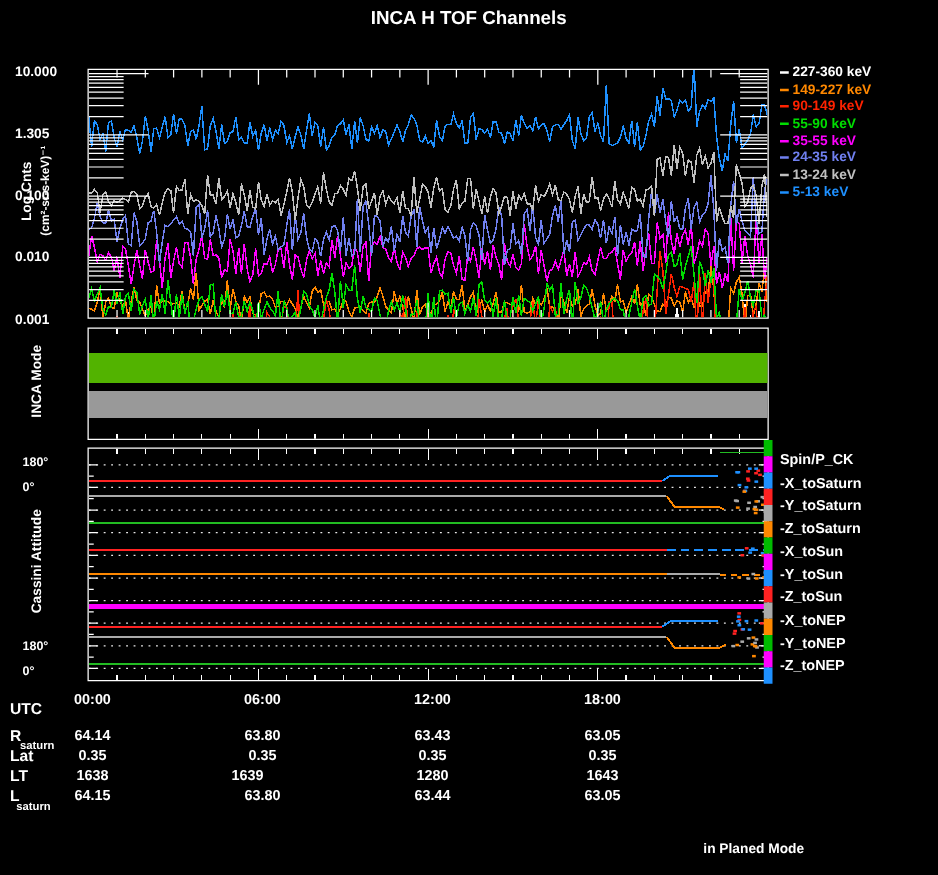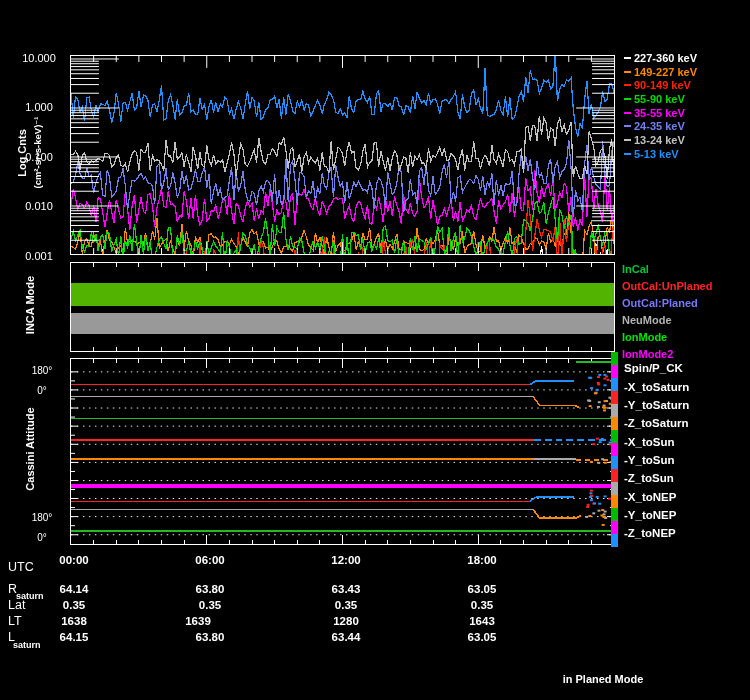--- a/index.html
+++ b/index.html
@@ -3,36 +3,37 @@
 <meta charset="utf-8">
 <style>
   html,body{margin:0;padding:0;background:#000;}
   .screen{position:relative;width:750px;height:700px;background:#000;overflow:hidden;
           font-family:"Liberation Sans","DejaVu Sans",sans-serif;color:#fff;}
   .ttl{position:absolute;left:0;width:750px;text-align:center;font-weight:bold;}
   .panel{position:absolute;border:1px solid #fff;box-sizing:border-box;background:#000;}
   .panel svg{position:absolute;left:0;top:0;}
   .vlab{position:absolute;width:200px;text-align:center;white-space:nowrap;
         transform:rotate(-90deg);font-weight:bold;}
-  .ytick{position:absolute;width:54px;text-align:center;font-weight:normal;font-size:11px;}
+  .ytick{position:absolute;width:54px;text-align:left;font-weight:bold;font-size:11px;}
   .lg{position:absolute;}
   .lg-item{display:flex;align-items:center;font-weight:bold;font-size:11px;white-space:nowrap;}
   .dash{display:inline-block;width:7px;height:2px;margin-right:3px;flex:0 0 auto;}
   .cell{position:absolute;width:64px;text-align:center;font-weight:bold;font-size:11.5px;}
-  .rowlab{position:absolute;font-weight:normal;font-size:12.5px;}
+  .rowlab{position:absolute;font-weight:bold;font-size:12.5px;}
   .sub{position:absolute;font-weight:bold;font-size:9px;}
   .foot{position:absolute;font-weight:bold;font-size:11px;text-align:center;}
   .strip{position:absolute;display:flex;flex-direction:column;}
   .strip div{width:100%;}
 </style>
 </head>
 <body>
 
 <div class="screen">
 
+  <div class="ttl" style="top:6px;font-size:15px;">INCA H TOF Channels</div>
 
   <div class="vlab" style="left:-78px;top:147px;font-size:11px;">Log Cnts</div>
   <div class="vlab" style="left:-63px;top:147px;font-size:9.5px;">(cm²-sr-s-keV)⁻¹</div>
 
   <div class="vlab" style="left:-70px;top:299px;font-size:11px;">INCA Mode</div>
   <div class="vlab" style="left:-70px;top:443px;font-size:11px;">Cassini Attitude</div>
 
   <div class="panel" style="left:70px;top:55px;width:545px;height:200px;">
     <svg id="svg-top" width="543" height="198" viewBox="0 0 545 200" preserveAspectRatio="none">
         <defs>
@@ -445,40 +446,20 @@
       </div>
       <div class="lg-item" style="height: 13.7px;">
         <span class="dash" style="background: rgb(192, 192, 192);"></span>
         <span style="color: rgb(192, 192, 192);">13-24 keV</span>
       </div>
       <div class="lg-item" style="height: 13.7px;">
         <span class="dash" style="background: rgb(30, 144, 255);"></span>
         <span style="color: rgb(30, 144, 255);">5-13 keV</span>
       </div>
     </div>
-  <div class="lg" id="mode-legend" style="left:622px;top:261px;">
-      <div class="lg-item" style="height: 16.9px;">
-        <span style="color: rgb(0, 200, 50);">InCal</span>
-      </div>
-      <div class="lg-item" style="height: 16.9px;">
-        <span style="color: rgb(255, 34, 34);">OutCal:UnPlaned</span>
-      </div>
-      <div class="lg-item" style="height: 16.9px;">
-        <span style="color: rgb(120, 120, 255);">OutCal:Planed</span>
-      </div>
-      <div class="lg-item" style="height: 16.9px;">
-        <span style="color: rgb(180, 180, 180);">NeuMode</span>
-      </div>
-      <div class="lg-item" style="height: 16.9px;">
-        <span style="color: rgb(0, 232, 0);">IonMode</span>
-      </div>
-      <div class="lg-item" style="height: 16.9px;">
-        <span style="color: rgb(255, 0, 255);">IonMode2</span>
-      </div>
-    </div>
   <div class="lg" id="att-legend" style="left:624px;top:359px;">
       <div class="lg-item" style="height: 18.35px;">
         <span style="color: rgb(255, 255, 255); font-size: 11.5px;">Spin/P_CK</span>
       </div>
       <div class="lg-item" style="height: 18.35px;">
         <span style="color: rgb(255, 255, 255); font-size: 11.5px;">-X_toSaturn</span>
       </div>
       <div class="lg-item" style="height: 18.35px;">
         <span style="color: rgb(255, 255, 255); font-size: 11.5px;">-Y_toSaturn</span>
       </div>
@@ -550,21 +531,21 @@
       <div class="sub" style="left: 13px; top: 640px;">saturn</div>
       <div class="cell" style="left: 42px; top: 631px;">64.15</div>
       <div class="cell" style="left: 178px; top: 631px;">63.80</div>
       <div class="cell" style="left: 314px; top: 631px;">63.44</div>
       <div class="cell" style="left: 450px; top: 631px;">63.05</div>
     </div>
 
   <div class="foot" style="left:538px;top:673px;width:130px;">in Planed Mode</div>
 
 <div class="ytick" style="left: 12px; top: 51.5px;">10.000</div>
-    <div class="ytick" style="left: 12px; top: 101px;">1.000</div>
+    <div class="ytick" style="left: 12px; top: 101px;">1.305</div>
     <div class="ytick" style="left: 12px; top: 150.5px;">0.100</div>
     <div class="ytick" style="left: 12px; top: 200px;">0.010</div>
     <div class="ytick" style="left: 12px; top: 249.5px;">0.001</div>
     <div class="ytick" style="left: 18px; top: 364.997px; width: 48px; font-size: 10px;">180°</div>
     <div class="ytick" style="left: 18px; top: 384.912px; width: 48px; font-size: 10px;">0°</div>
     <div class="ytick" style="left: 18px; top: 512.072px; width: 48px; font-size: 10px;">180°</div>
     <div class="ytick" style="left: 18px; top: 532.081px; width: 48px; font-size: 10px;">0°</div>
   </div>
 
 </body></html>

